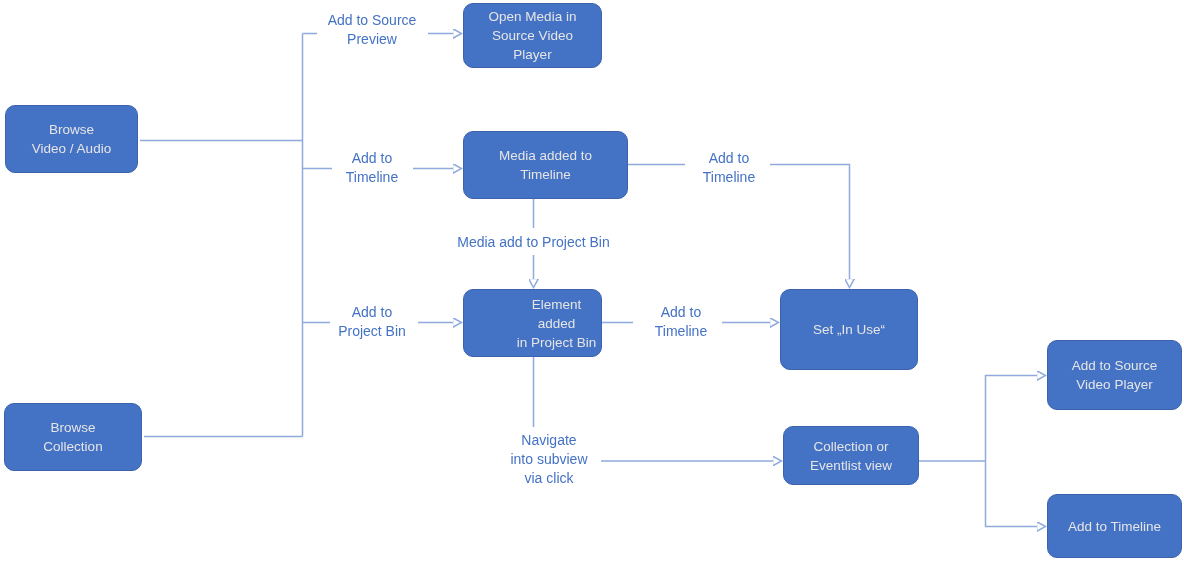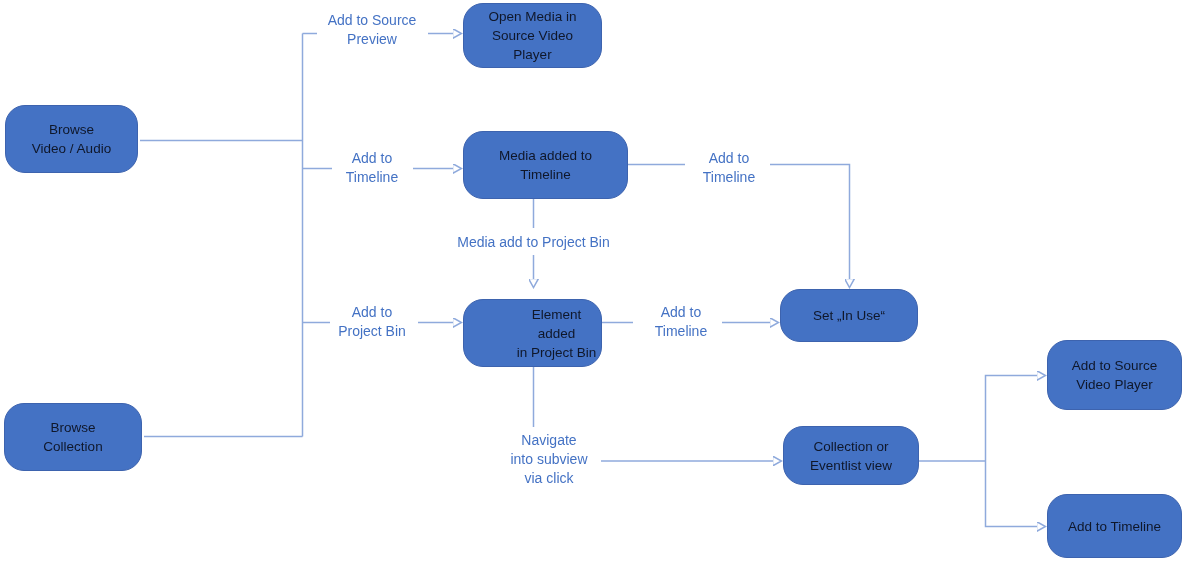--- a/index.html
+++ b/index.html
@@ -23,22 +23,22 @@
   .wires path {
     fill: none;
     stroke: #8FAADC;
     stroke-width: 1.5;
   }
   .node {
     position: absolute;
     box-sizing: border-box;
     background: #4472C4;
     border: 1.6px solid #3D63AE;
-    border-radius: 20px;
-    color: #0f172a;
+    border-radius: 10px;
+    color: #e5e5e5;
     font-size: 13.5px;
     line-height: 19px;
     text-align: center;
     display: flex;
     align-items: center;
     justify-content: center;
     white-space: pre-line;
   }
   .edge-label {
     position: absolute;
@@ -86,24 +86,24 @@
   <div class="node" style="left:5px;top:105px;width:133px;height:68px;">Browse
 Video / Audio</div>
 
   <div class="node" style="left:463px;top:3px;width:139px;height:65px;">Open Media in
 Source Video
 Player</div>
 
   <div class="node" style="left:463px;top:131px;width:165px;height:68px;">Media added to
 Timeline</div>
 
-  <div class="node" style="left:463px;top:299px;width:139px;height:68px;padding-left:48px;">Element added
+  <div class="node" style="left:463px;top:289px;width:139px;height:68px;padding-left:48px;">Element added
 in Project Bin</div>
 
-  <div class="node" style="left:780px;top:289px;width:138px;height:53px;">Set „In Use“</div>
+  <div class="node" style="left:780px;top:289px;width:138px;height:81px;">Set „In Use“</div>
 
   <div class="node" style="left:4px;top:403px;width:138px;height:68px;">Browse
 Collection</div>
 
   <div class="node" style="left:783px;top:426px;width:136px;height:59px;">Collection or
 Eventlist view</div>
 
   <div class="node" style="left:1047px;top:340px;width:135px;height:70px;">Add to Source
 Video Player</div>
 

